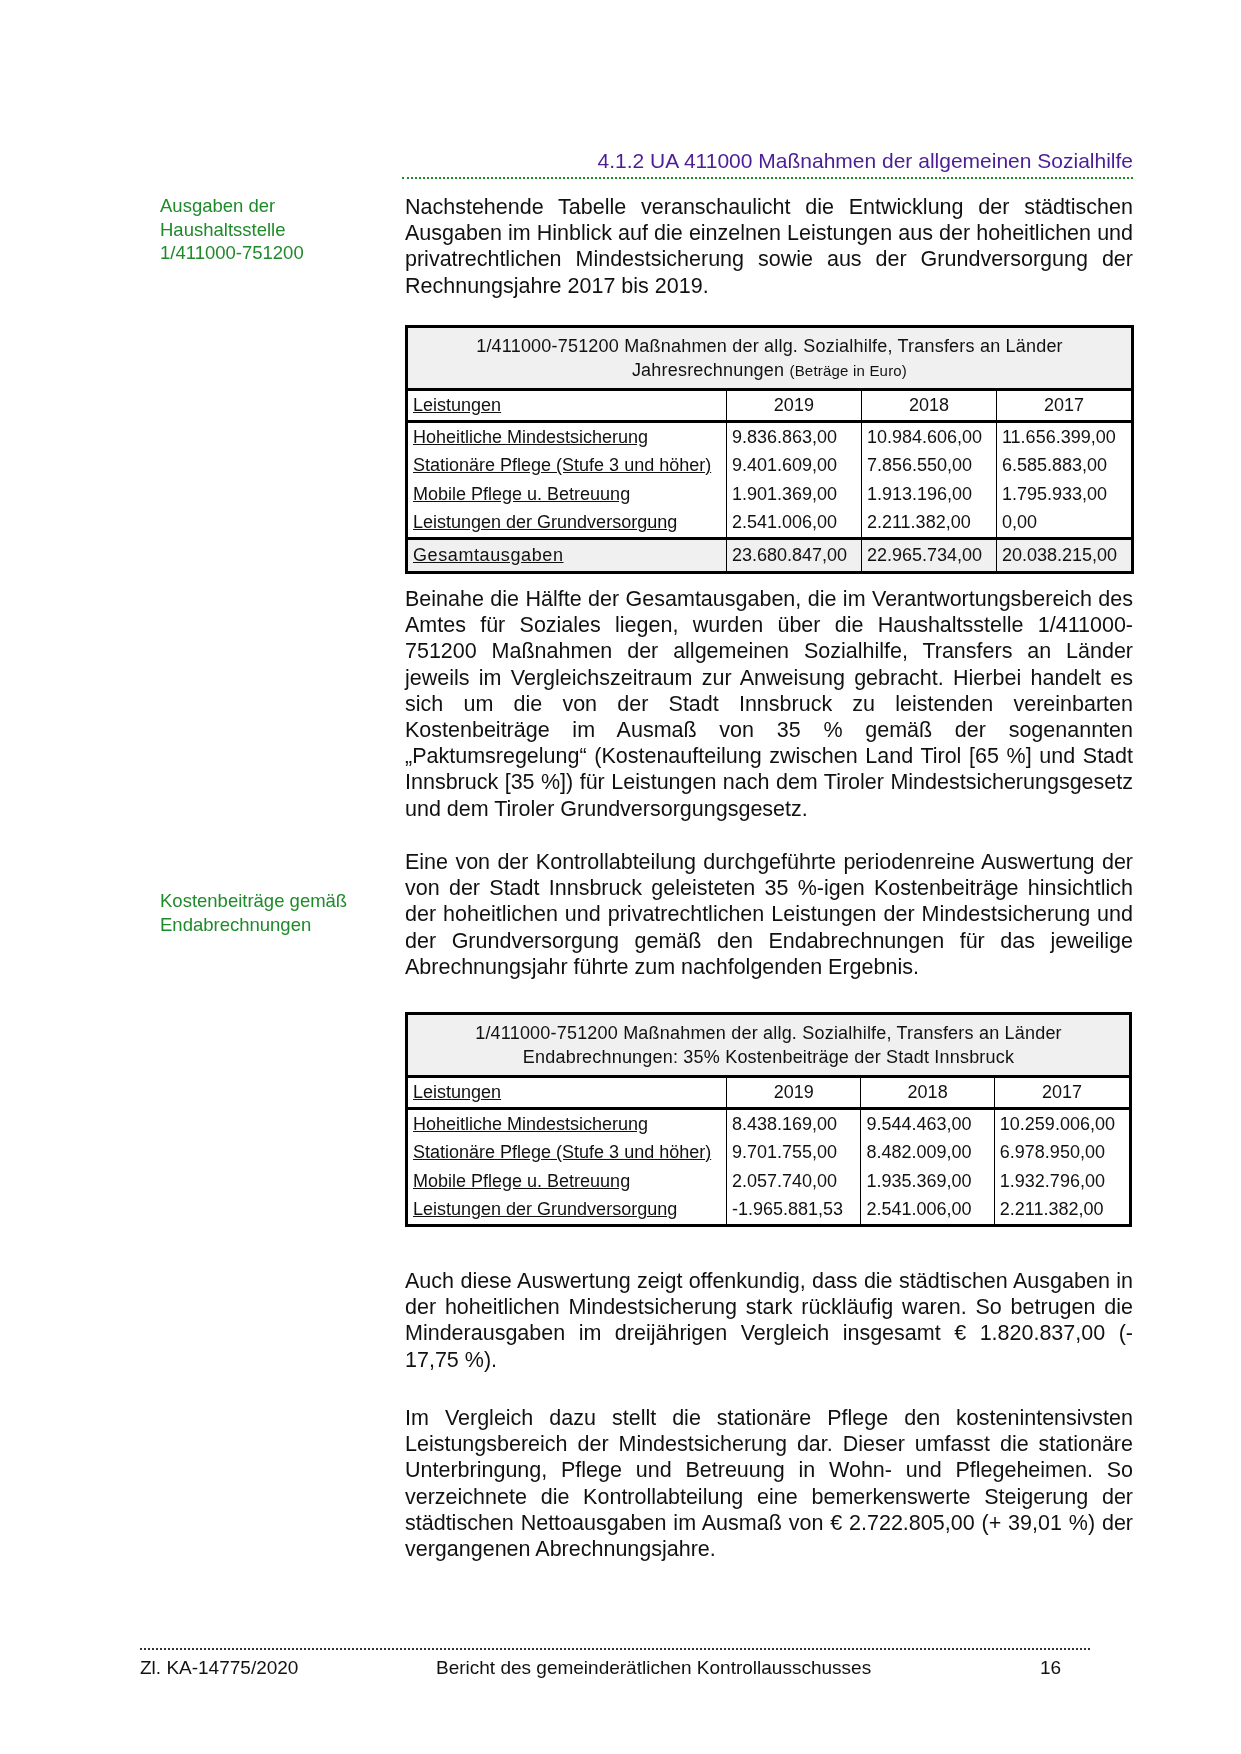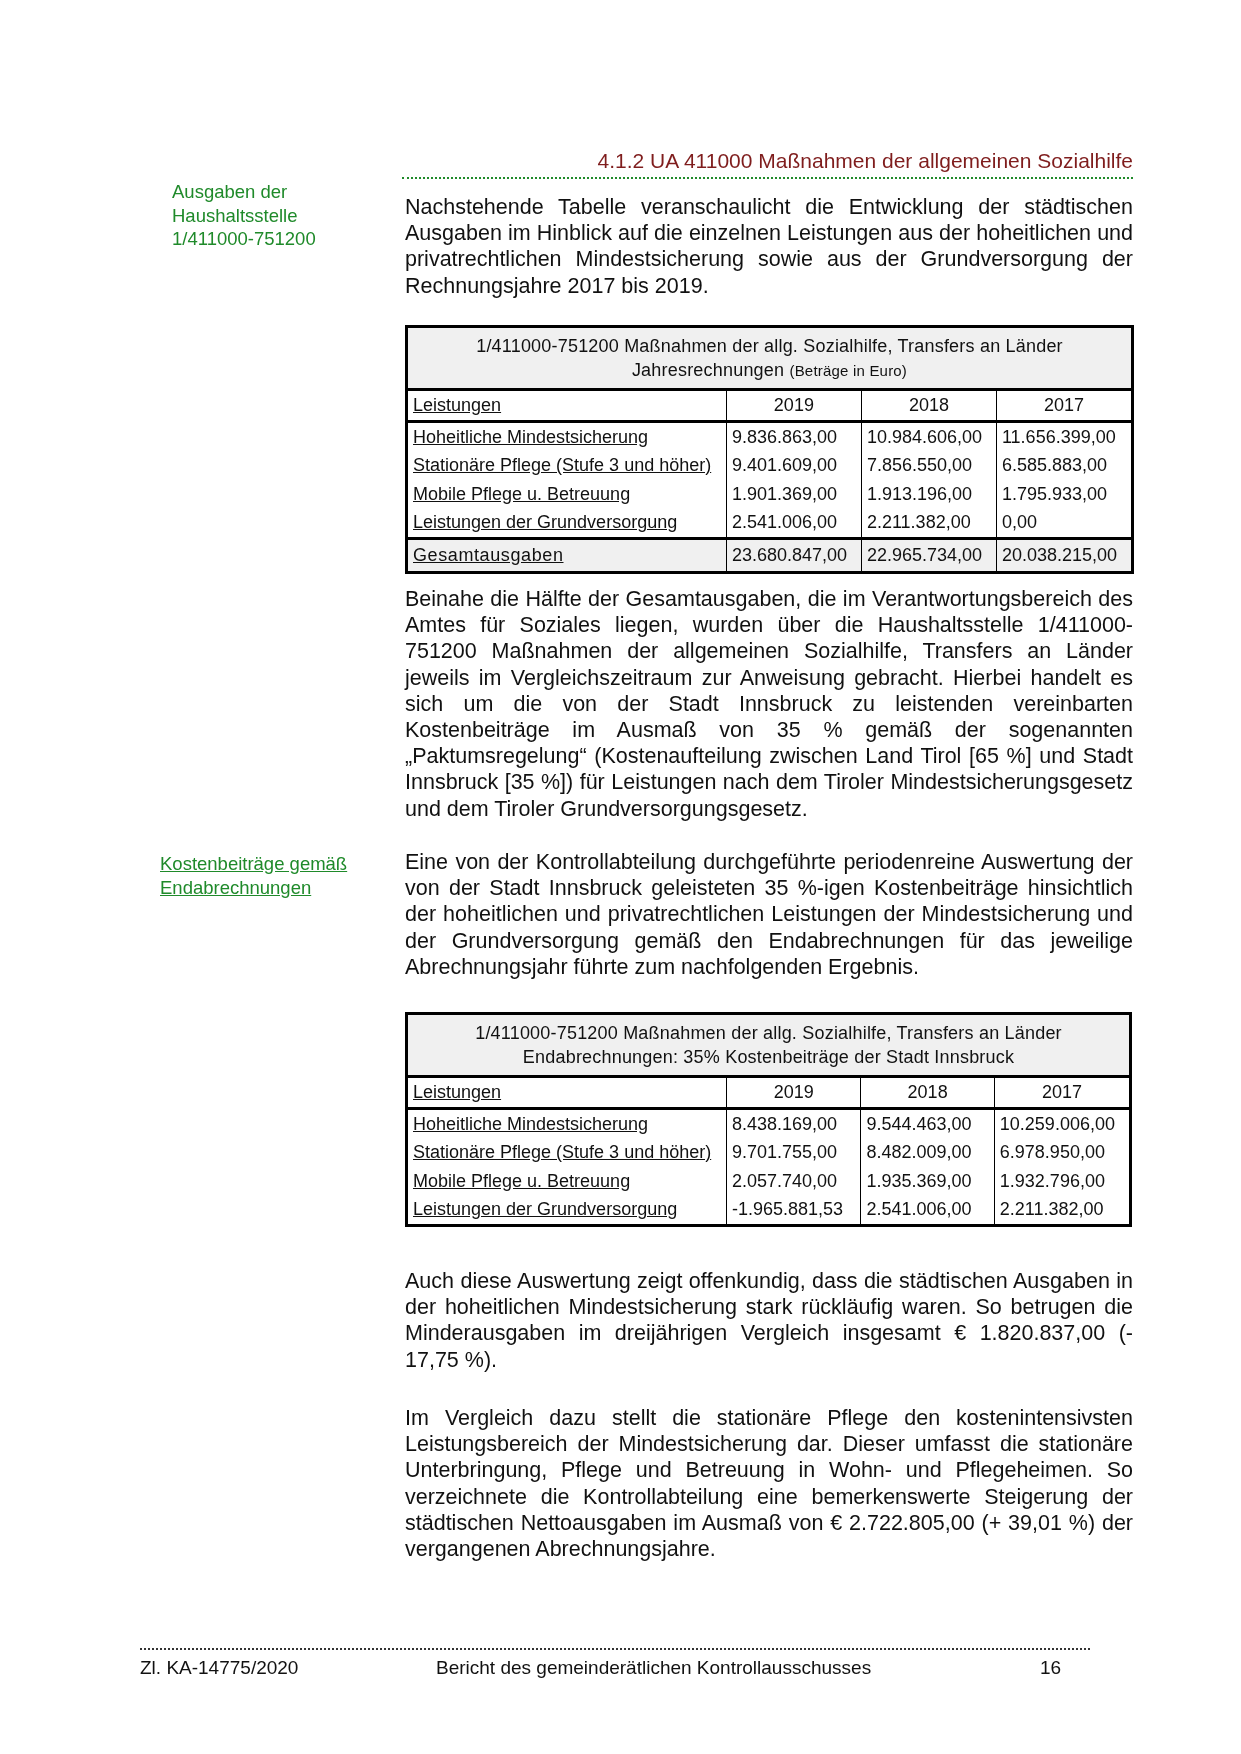--- a/index.html
+++ b/index.html
@@ -1,19 +1,19 @@
 <!DOCTYPE html>
 <html><head>
 <meta charset="utf-8">
 <style>
   html, body { margin:0; padding:0; background:#ffffff; }
   body { width:1241px; height:1754px; position:relative; overflow:hidden;
          font-family:"Liberation Sans", sans-serif; color:#111; }
   .abs { position:absolute; }
-  .heading { left:402px; width:731px; top:148px; text-align:right; color:#7f1d1d;
+  .heading { left:402px; width:731px; top:148px; text-align:right; color:#4c1d95;
              font-size:21px; line-height:26px; }
   .rule-green { left:402px; width:731px; top:177px; height:0;
                 border-top:2px dotted #1f8a2a; }
   .side { left:160px; width:230px; color:#1f8a2a; font-size:18.5px; line-height:23.5px; }
   .para { left:405px; width:728px; font-size:21.5px; line-height:26.2px; text-align:justify; }
   .para p { margin:0; }
   table.fin { position:absolute; left:405px; width:729px; border-collapse:collapse;
               font-size:18px; border:3px solid #000; }
   table.fin td { padding:0 5px; height:28.5px; line-height:28.5px; white-space:nowrap; }
   table.fin .title td { background:#f0f0f0; text-align:center; line-height:24px; height:auto;
@@ -29,21 +29,21 @@
   table.fin .total .small { font-size:15.5px; letter-spacing:0.3px; }
   .footer-rule { left:140px; width:950px; top:1648px; border-top:2px dotted #333; }
   .footer { top:1656px; font-size:19px; line-height:24px; color:#111; }
 </style>
 </head>
 <body>
 
 <div class="abs heading">4.1.2  UA 411000 Maßnahmen der allgemeinen Sozialhilfe</div>
 <div class="abs rule-green"></div>
 
-<div class="abs side" style="top:180px;margin-left:12px;">
+<div class="abs side" style="top:194px;">
   <div>Ausgaben der</div>
   <div>Haushaltsstelle</div>
   <div>1/411000-751200</div>
 </div>
 
 <div class="abs para" style="top:194px;">
   <p>Nachstehende Tabelle veranschaulicht die Entwicklung der städtischen Ausgaben im Hinblick auf die einzelnen Leistungen aus der hoheitlichen und privatrechtlichen Mindestsicherung sowie aus der Grundversorgung der Rechnungsjahre 2017 bis 2019.</p>
 </div>
 
 <table class="fin" style="top:325px;">
@@ -90,21 +90,21 @@
     <td class="num">22.965.734,00</td>
     <td class="num">20.038.215,00</td>
   </tr>
 </tbody>
   </table>
 
 <div class="abs para" style="top:586px;">
   <p>Beinahe die Hälfte der Gesamtausgaben, die im Verantwortungsbereich des Amtes für Soziales liegen, wurden über die Haushaltsstelle 1/411000-751200 Maßnahmen der allgemeinen Sozialhilfe, Transfers an Länder jeweils im Vergleichszeitraum zur Anweisung gebracht. Hierbei handelt es sich um die von der Stadt Innsbruck zu leistenden vereinbarten Kostenbeiträge im Ausmaß von 35 % gemäß der sogenannten „Paktumsregelung“ (Kostenaufteilung zwischen Land Tirol [65 %] und Stadt Innsbruck [35 %]) für Leistungen nach dem Tiroler Mindestsicherungsgesetz und dem Tiroler Grundversorgungsgesetz.</p>
 </div>
 
-<div class="abs side" style="top:852px;text-decoration:underline;">
+<div class="abs side" style="top:889px;">
   <div>Kostenbeiträge gemäß</div>
   <div>Endabrechnungen</div>
 </div>
 
 <div class="abs para" style="top:849px;">
   <p>Eine von der Kontrollabteilung durchgeführte periodenreine Auswertung der von der Stadt Innsbruck geleisteten 35 %-igen Kostenbeiträge hinsichtlich der hoheitlichen und privatrechtlichen Leistungen der Mindestsicherung und der Grundversorgung gemäß den Endabrechnungen für das jeweilige Abrechnungsjahr führte zum nachfolgenden Ergebnis.</p>
 </div>
 
 <table class="fin" style="top:1012px; width:727px;">
   <tbody>

